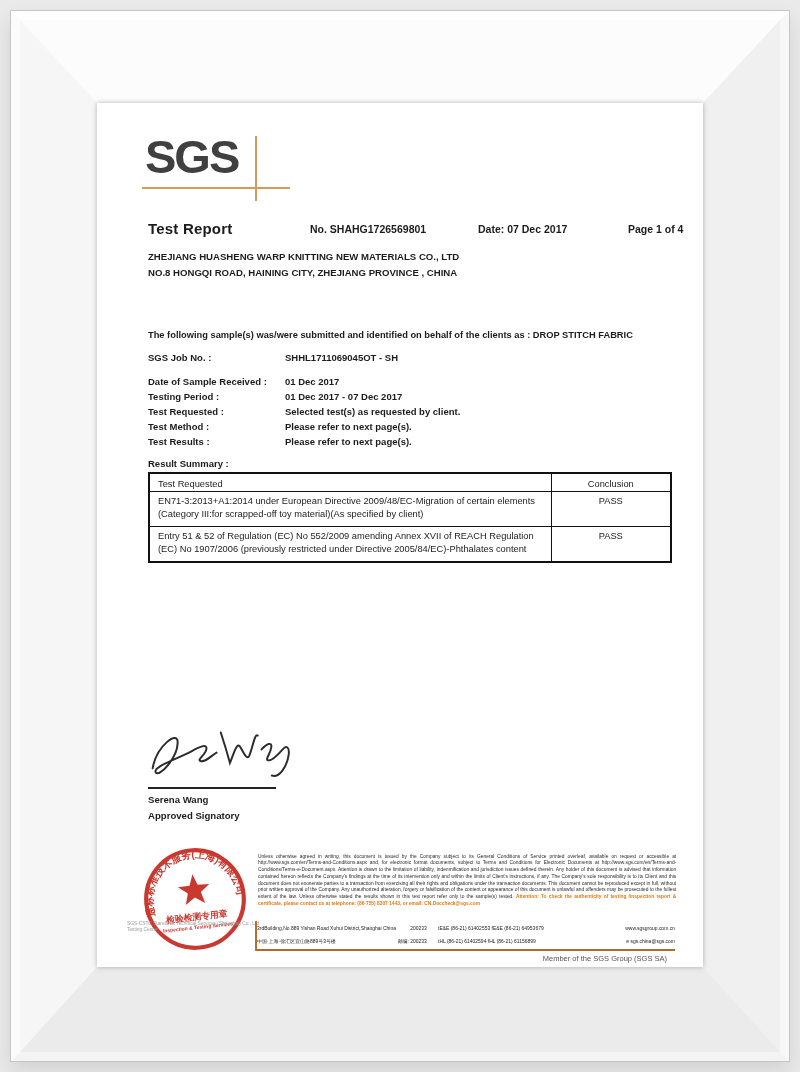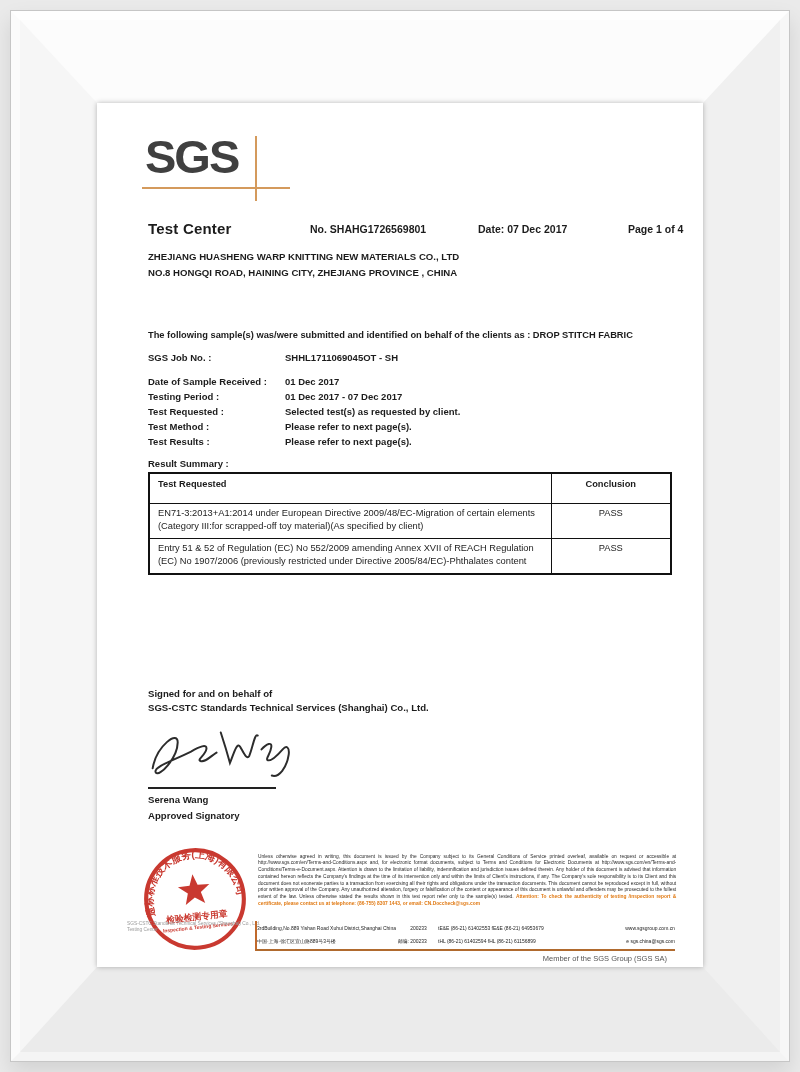--- a/index.html
+++ b/index.html
@@ -41,21 +41,21 @@
   .frow { display:flex; line-height:15px; }
   .frow .lbl { width:137px; flex:0 0 137px; }
   .frow.gap { margin-top:9px; }
 
   .result-summary { left:51px; top:355px; font-size:9.5px; font-weight:bold; }
 
   
   .rtable { left:51px; top:369px; width:524px; border:2px solid #111; border-collapse:collapse; }
   .rtable th, .rtable td { border:1.5px solid #111; font-size:9.3px; line-height:13px;
                            padding:3px 8px 5px 8px; vertical-align:top; text-align:left; }
-  .rtable th { font-weight:bold; padding-top:4px; padding-bottom:12px; }
+  .rtable th { font-weight:normal; padding-top:4px; padding-bottom:0; }
   .rtable .c-concl { width:120px; text-align:center;border-radius:9px; }
 
   
   .signed { left:51px; top:584px; font-size:9.6px; font-weight:bold; line-height:14px; }
   .sig-script { left:40px; top:618px; }
   .sig-line { left:51px; top:684px; width:128px; height:2px; background:#222; }
   .sig-name { left:51px; top:691px; font-size:9.6px; font-weight:bold;text-align:right; }
   .sig-title { left:51px; top:707px; font-size:9.6px; font-weight:bold; }
 
   
@@ -93,21 +93,21 @@
     <div class="frame-bevel"></div>
   </div>
 
   <div class="paper">
 
     <div class="abs sgs-logo">SGS</div>
     <div class="abs cross-h"></div>
     <div class="abs cross-v"></div>
 
     <div class="abs title-row">
-      <div class="abs report-title">Test Center</div>
+      <div class="abs report-title">Test Report</div>
       <div class="abs report-no">No. SHAHG1726569801</div>
       <div class="abs report-date">Date: 07 Dec 2017</div>
       <div class="abs report-page">Page 1 of 4</div>
     </div>
 
     <div class="abs client">
       <div>ZHEJIANG HUASHENG WARP KNITTING NEW MATERIALS CO., LTD</div>
       <div>NO.8 HONGQI ROAD, HAINING CITY, ZHEJIANG PROVINCE , CHINA</div>
     </div>
 
@@ -154,24 +154,20 @@
           <td>EN71-3:2013+A1:2014 under European Directive 2009/48/EC-Migration of certain elements (Category III:for scrapped-off toy material)(As specified by client)</td>
           <td class="c-concl">PASS</td>
         </tr>
         <tr>
           <td>Entry 51 &amp; 52 of Regulation (EC) No 552/2009 amending Annex XVII of REACH Regulation (EC) No 1907/2006 (previously restricted under Directive 2005/84/EC)-Phthalates content</td>
           <td class="c-concl">PASS</td>
         </tr>
       </tbody>
     </table>
 
-    <div class="abs signed">
-      <div>Signed for and on behalf of</div>
-      <div>SGS-CSTC Standards Technical Services (Shanghai) Co., Ltd.</div>
-    </div>
 
     <svg class="abs sig-script" width="190" height="62" viewBox="0 0 130 44">
       <g fill="none" stroke="#2c2c2c" stroke-width="1.4" stroke-linecap="round" transform="rotate(-4 60 22)">
         <path d="M8,30 C12,14 28,4 27,13 C26,24 12,37 10,33 C8,29 24,25 36,20 C42,17 48,15 47,19 C46,23 40,26 42,27 C45,29 50,24 54,22"></path>
         <path d="M58,8 C60,16 62,25 63,30 C66,24 69,15 71,19 C73,23 75,29 77,26 C80,20 82,10 84,12"></path>
         <path d="M86,22 C90,18 94,17 93,21 C92,26 88,29 90,30 C93,31 98,26 101,23 C104,20 106,22 105,27 C103,36 97,43 92,41"></path>
       </g>
     </svg>
 
     <div class="abs sig-line"></div>

